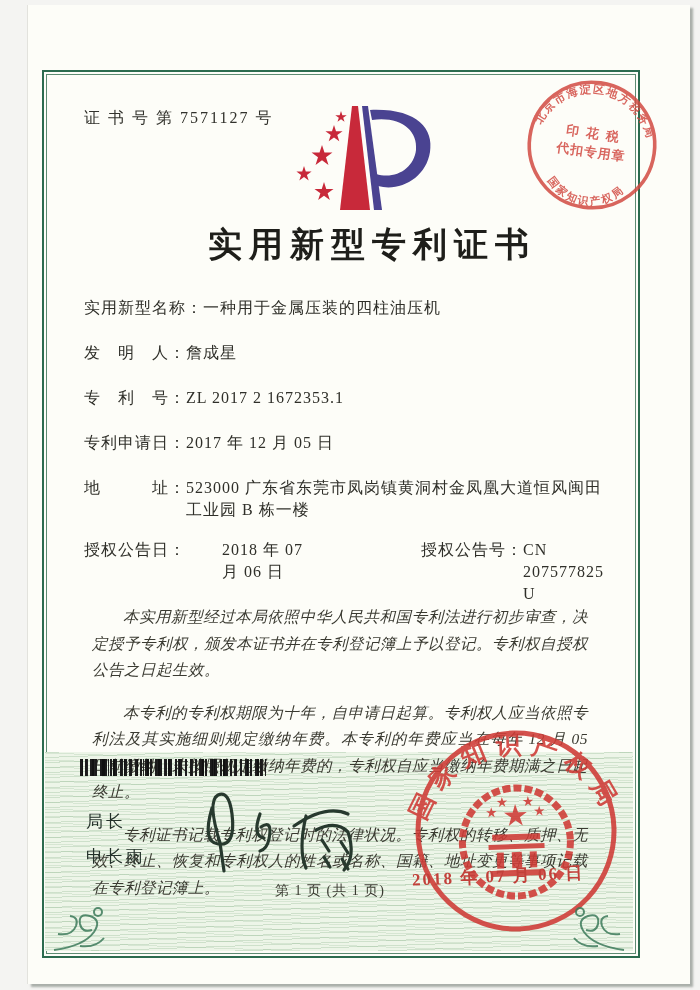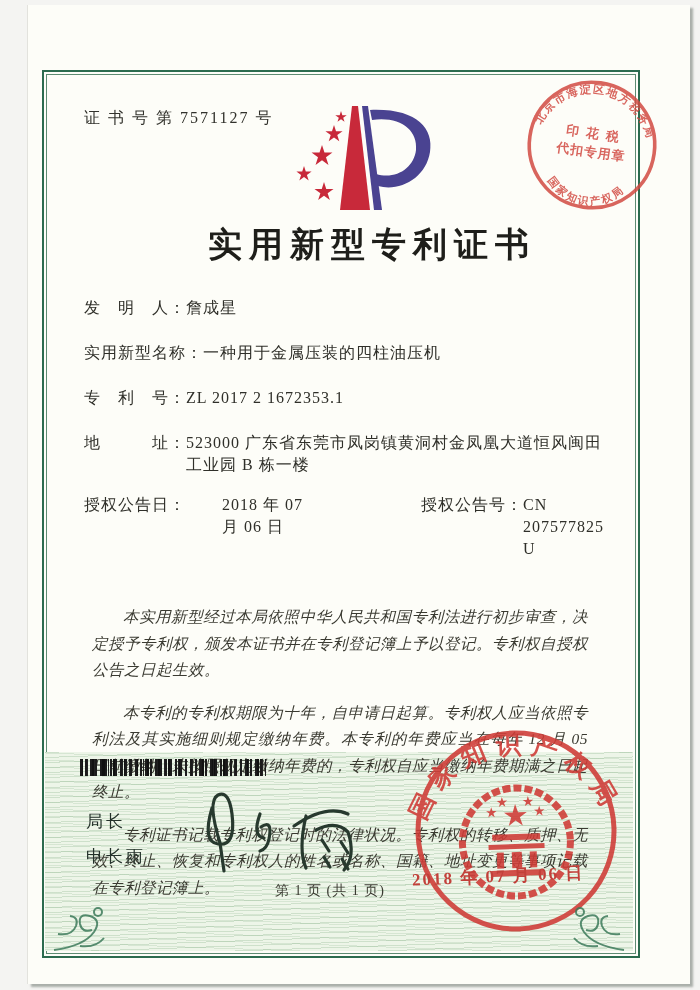--- a/index.html
+++ b/index.html
@@ -127,30 +127,34 @@
       <text x="70" y="64" font-size="12.5" fill="#d24b43" text-anchor="middle" font-weight="bold" letter-spacing="2">印 花 税</text>
       <text x="70" y="82" font-size="12.5" fill="#d24b43" text-anchor="middle" font-weight="bold" letter-spacing="1">代扣专用章</text>
     </g>
   </svg>
 </div>
 
 <div class="abs title">实用新型专利证书</div>
 
 <div class="abs fields">
   <div class="field-row">
+    <span class="field-label">实用新型名称：</span>
+    <span class="field-value">一种用于金属压装的四柱油压机</span>
+  </div>
+  <div class="field-row">
     <span class="field-label">发　明　人：</span>
     <span class="field-value">詹成星</span>
   </div>
   <div class="field-row">
-    <span class="field-label">实用新型名称：</span>
-    <span class="field-value">一种用于金属压装的四柱油压机</span>
-  </div>
-  <div class="field-row">
     <span class="field-label">专　利　号：</span>
     <span class="field-value">ZL 2017 2 1672353.1</span>
+  </div>
+  <div class="field-row">
+    <span class="field-label">专利申请日：</span>
+    <span class="field-value">2017 年 12 月 05 日</span>
   </div>
   <div class="field-row" style="margin-bottom:18px;">
     <span class="field-label">地　　　址：</span>
     <span class="field-value" style="max-width:428px;">523000 广东省东莞市凤岗镇黄洞村金凤凰大道恒风闽田工业园 B 栋一楼</span>
   </div>
   <div class="grant-row">
     <span class="field-label">授权公告日：</span>
     <span class="field-value">2018 年 07 月 06 日</span>
     <span class="grant-right">
       <span class="field-label">授权公告号：</span>

